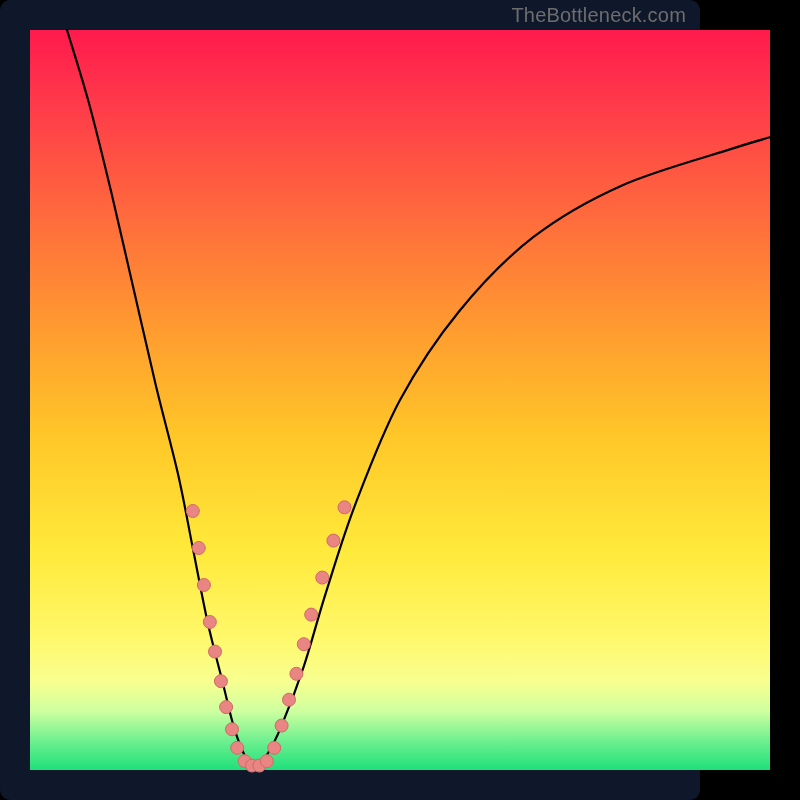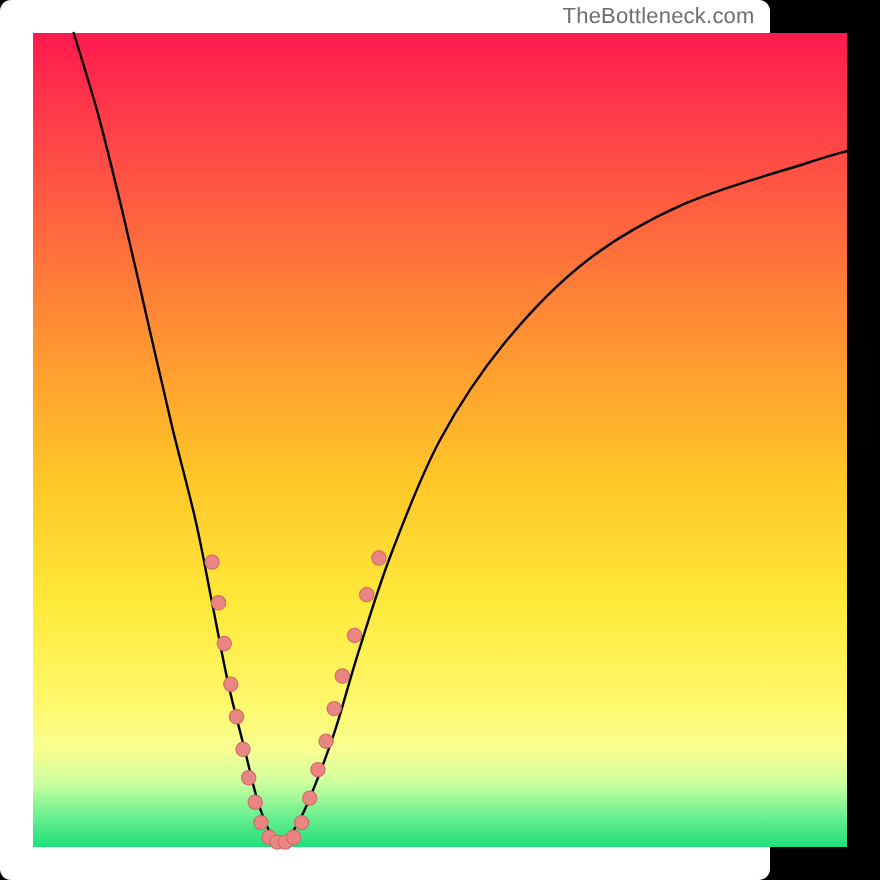--- a/index.html
+++ b/index.html
@@ -9,21 +9,21 @@
     height: 800px;
     overflow: hidden;
     background: #000;
     font-family: Arial, Helvetica, sans-serif;
   }
   .frame {
     position: absolute;
     top: 0; left: 0;
     width: 700px;
     height: 800px;
-    background: #ffffff;
+    background: #0f172a;
     border-radius: 10px;
   }
   .plot-bg {
     position: absolute;
     top: 30px;
     left: 30px;
     width: 740px;
     height: 740px;
     
     background: linear-gradient(to bottom,

